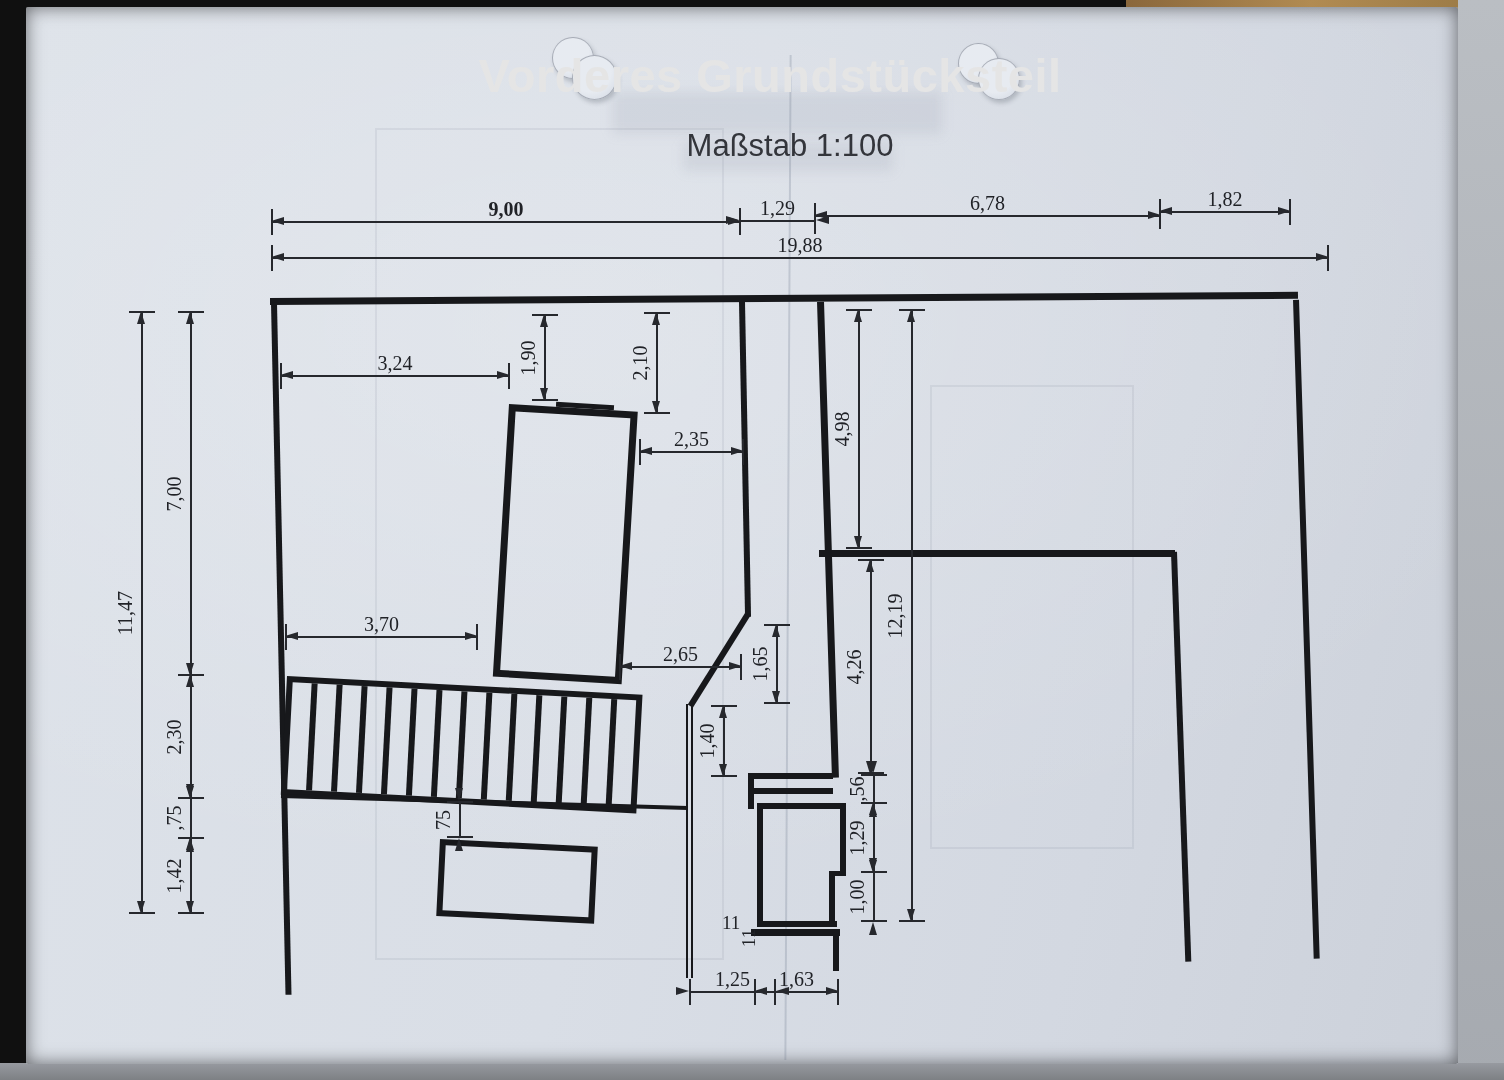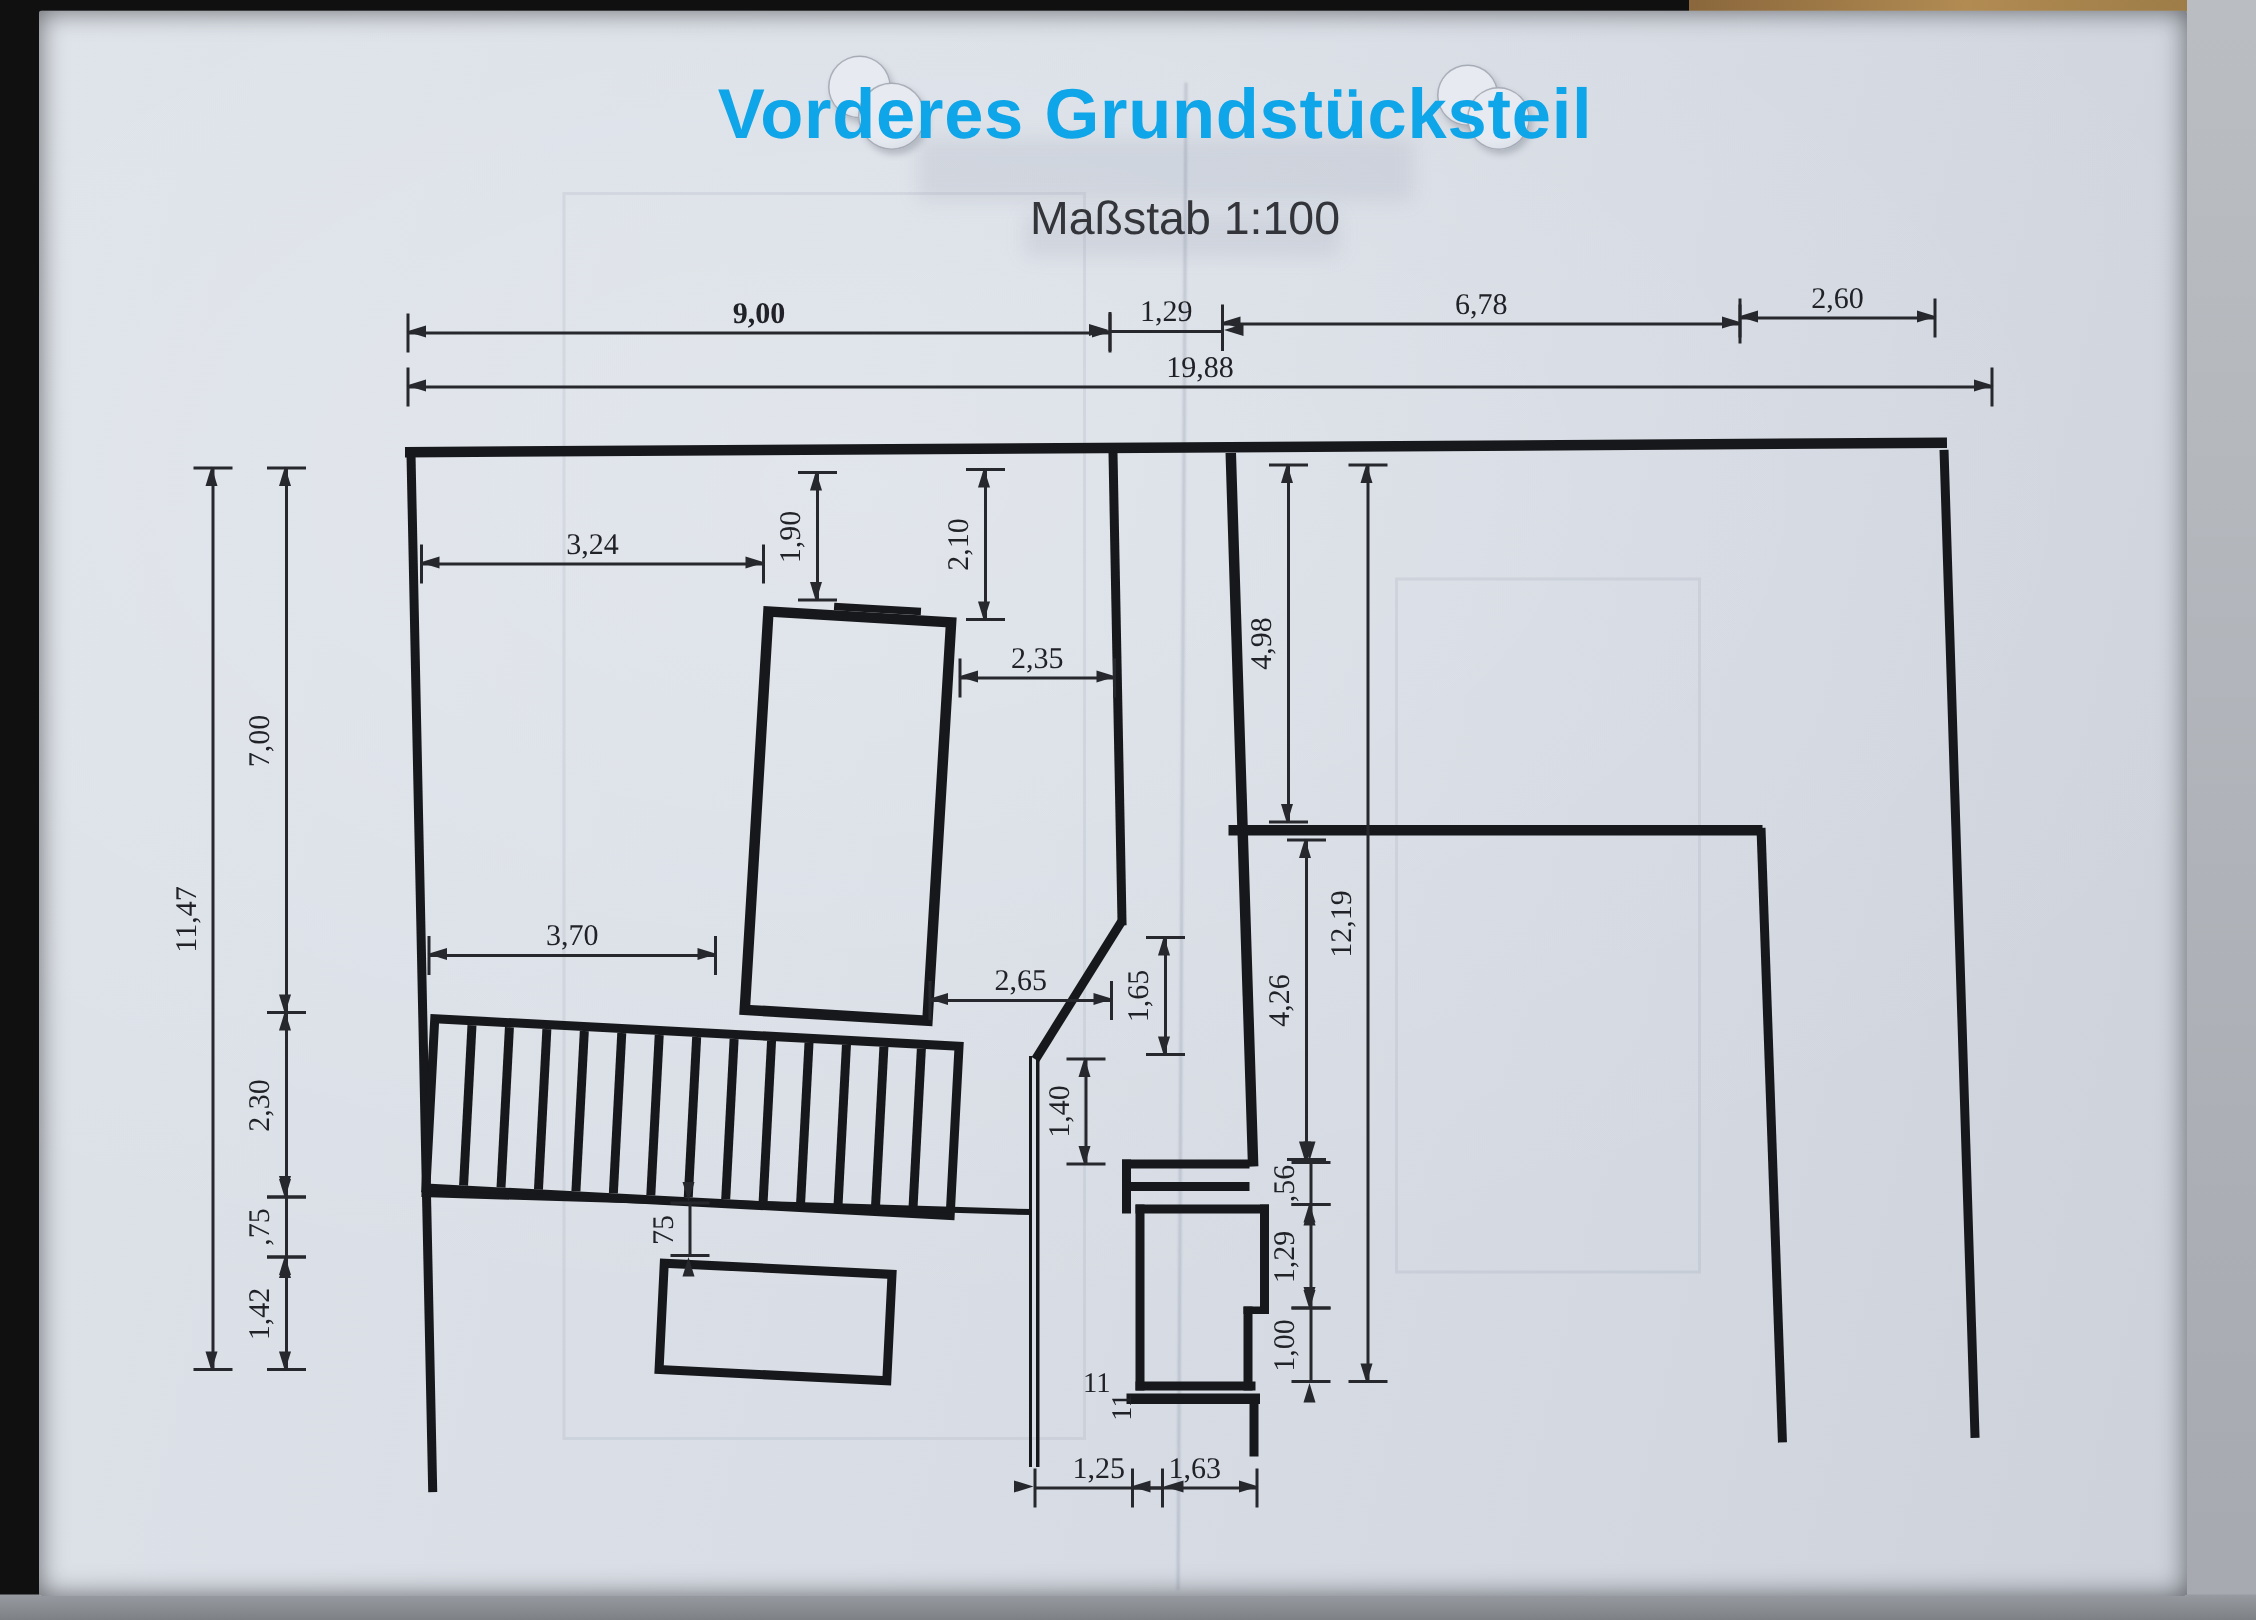--- a/index.html
+++ b/index.html
@@ -19,21 +19,21 @@
   #scene{position:absolute;inset:0;}
   
   .ghost{position:absolute;border:2px solid rgba(100,110,130,.10);}
   .ghostbar{position:absolute;background:rgba(125,135,155,.14);filter:blur(6px);border-radius:4px;}
   #crease{position:absolute;left:787px;top:55px;width:2px;height:1005px;background:rgba(105,115,135,.25);
           filter:blur(.7px);transform:rotate(.3deg);}
   .hole{position:absolute;border-radius:50%;background:radial-gradient(circle at 40% 35%,#e7ebf1 55%,#dde2ea 75%,#d4dae3 100%);
         border:1.5px solid rgba(120,126,138,.55);box-shadow:2px 3px 4px rgba(60,66,80,.25);}
   
   #title{position:absolute;left:360px;top:48px;width:820px;text-align:center;font-weight:bold;
-         font-size:47px;letter-spacing:.5px;color:#0ea5e9;}
+         font-size:47px;letter-spacing:.5px;color:#e5e5e5;}
   #subtitle{position:absolute;left:360px;top:128px;width:860px;text-align:center;font-size:31px;color:#33353b;}
   
   .w{position:absolute;background:var(--ink);}
   .dbl{position:absolute;width:7px;background:linear-gradient(90deg,var(--ink) 0 2.2px,rgba(0,0,0,0) 2.2px 4.8px,var(--ink) 4.8px 7px);}
   .outline{position:absolute;border:7px solid var(--ink);box-sizing:border-box;background:transparent;}
   #hatched-strip{position:absolute;left:287px;top:676px;width:356px;height:119px;border:6px solid var(--ink);
                  box-sizing:border-box;transform:rotate(3deg);transform-origin:top left;display:flex;}
   #hatched-strip b{flex:1;border-right:6px solid var(--ink);}
   #hatched-strip b:last-child{border-right:none;}
   
@@ -159,21 +159,21 @@
           <i class="ar aa-in"></i>
           <i class="ar ab-in"></i>
           <span class="lb">6,78</span>
         </div>
         <div class="dim dh" style="left: 1160px; width: 130px; top: 198px; height: 28px;">
           <i class="ln"></i>
           <i class="ta"></i>
           <i class="tb"></i>
           <i class="ar aa-in"></i>
           <i class="ar ab-in"></i>
-          <span class="lb">2,60</span>
+          <span class="lb">1,82</span>
         </div>
         <div class="dim dh" style="left: 272px; width: 1021px; top: 244px; height: 28px; padding-left: 35px;">
           <i class="ln"></i>
           <i class="ta"></i>
           <i class="tb"></i>
           <i class="ar aa-in"></i>
           <i class="ar ab-in"></i>
           <span class="lb">19,88</span>
         </div>
         <div class="dim dh" style="left: 281px; width: 228px; top: 362px; height: 28px;">

